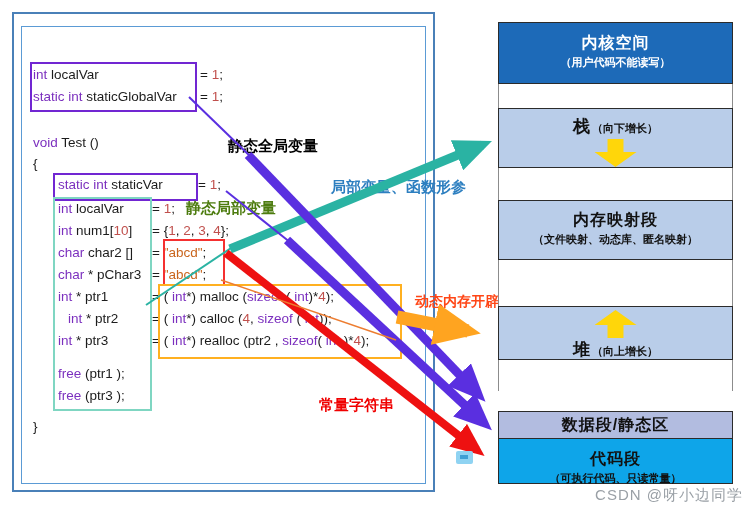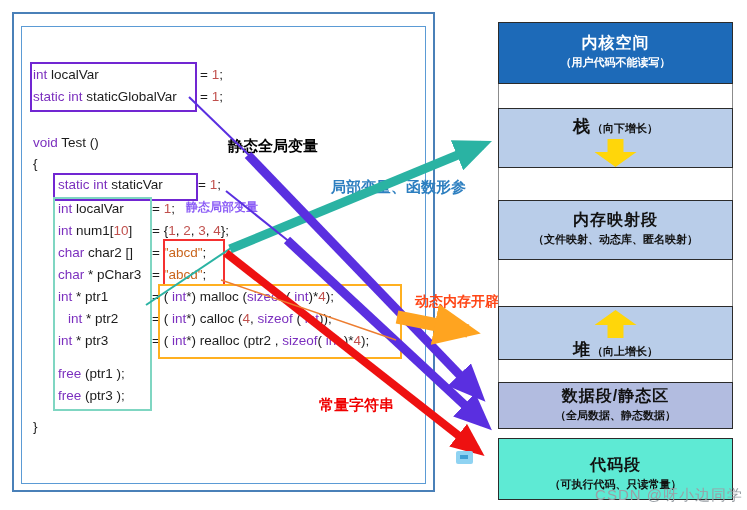--- a/index.html
+++ b/index.html
@@ -22,39 +22,39 @@
   
   .hl-box{position:absolute;background:transparent;}
   .box-global   {left:30px;top:62px;width:163px;height:46px;border:2.5px solid #7126d2;}
   .box-staticvar{left:53px;top:173px;width:141px;height:24px;border:2.5px solid #7126d2;}
   .box-locals   {left:53px;top:197px;width:95px;height:210px;border:2px solid #7fd6c2;}
   .box-strings  {left:163px;top:239px;width:58px;height:43px;border:2px solid #f53030;}
   .box-heapcalls{left:158px;top:284px;width:240px;height:71px;border:2px solid #ffb020;}
   
   .ann{position:absolute;font-weight:bold;white-space:nowrap;}
   .ann-static-global{left:228px;top:137px;font-size:15px;color:#000000;}
-  .ann-static-local {left:186px;top:199px;font-size:12px;color:#8b5cf6;}
+  .ann-static-local {left:186px;top:199px;font-size:15px;color:#4d7c0f;}
   .ann-local-vars   {left:331px;top:178px;font-size:15px;color:#2d7fc0;}
   .ann-dynamic      {left:415px;top:293px;font-size:14px;color:#ff4616;}
   .ann-const-string {left:319px;top:396px;font-size:15px;color:#f00000;}
   
   .mem-section{position:absolute;left:498px;width:235px;box-sizing:border-box;
                border:1.6px solid #2b2b2b;text-align:center;color:#111;}
   .mem-gap{position:absolute;left:498px;width:235px;box-sizing:border-box;
            border-left:1px solid #8c8c8c;border-right:1px solid #8c8c8c;background:#fff;}
   .sec-kernel{top:22px;height:62px;background:#1d6ab8;color:#fff;padding-top:10px;}
   .gap-1{top:84px;height:24px;}
   .sec-stack{top:108px;height:60px;background:#b9cde9;padding-top:6px;}
   .gap-2{top:168px;height:32px;}
   .sec-mmap{top:200px;height:60px;background:#b9cde9;padding-top:9px;}
   .gap-3{top:260px;height:46px;}
   .sec-heap{top:306px;height:54px;background:#b9cde9;}
   .gap-4{top:360px;height:31px;}
-  .sec-data{top:382px;height:47px;background:#b2bce0;padding-top:3px;}
-  .sec-code{top:438px;height:62px;background:#5eead4;padding-top:16px;}
+  .sec-data{top:411px;height:47px;background:#b2bce0;padding-top:3px;}
+  .sec-code{top:438px;height:46px;background:#0ea5e9;padding-top:10px;}
   .mem-title{font-size:16px;font-weight:bold;letter-spacing:1px;}
   .mem-title-big{font-size:17px;font-weight:bold;letter-spacing:2px;}
   .mem-sub{font-size:11px;font-weight:bold;margin-top:1px;}
   .mem-inline-sub{font-size:11px;font-weight:bold;letter-spacing:0;}
   
   .block-arrow{position:absolute;left:50%;margin-left:-21px;width:42px;height:28px;
                background:#ffd60a;filter:drop-shadow(0 0 1px #e0a400);}
   .block-arrow.down{clip-path:polygon(31% 0,69% 0,69% 46%,100% 46%,50% 100%,0 46%,31% 46%);}
   .block-arrow.up{clip-path:polygon(50% 0,100% 54%,69% 54%,69% 100%,31% 100%,31% 54%,0 54%);}
   .arrow-stack{top:30px;}

